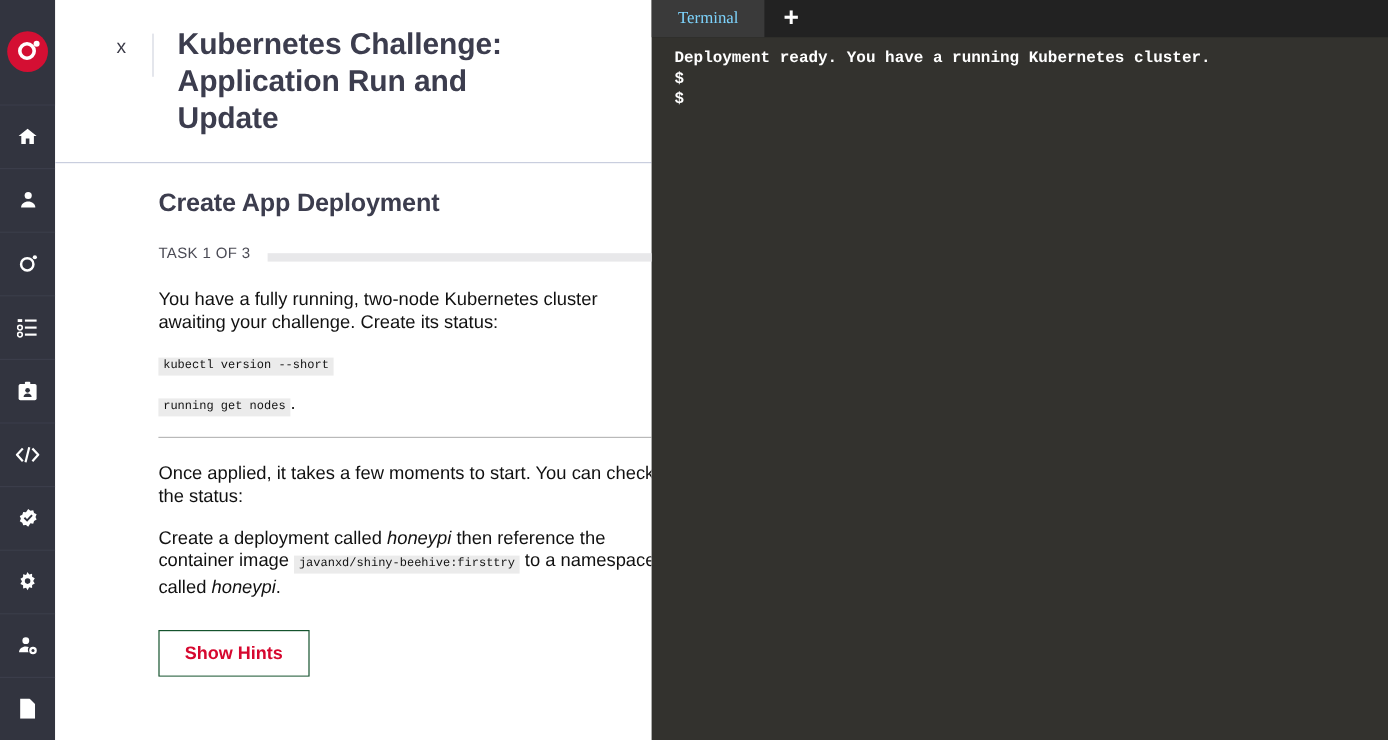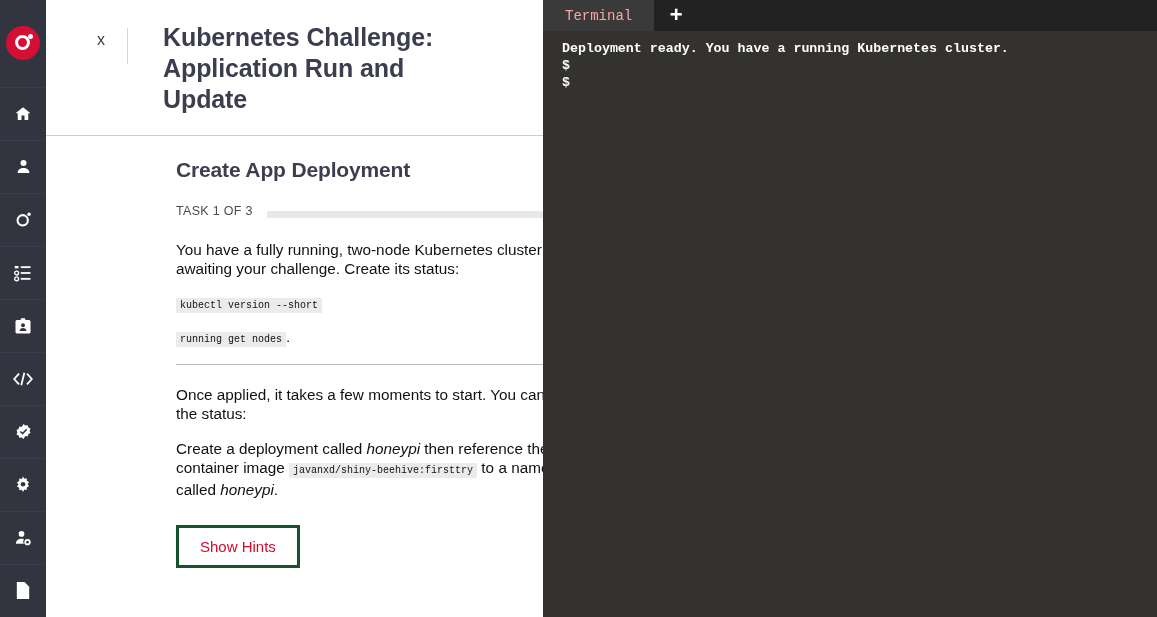--- a/index.html
+++ b/index.html
@@ -112,30 +112,30 @@
     background: #d3d6e0;
     margin: 6px 0 6px 22px;
     flex: 0 0 1px;
     height: 36px;
   }
   .panel-title {
     font-size: 25px;
     line-height: 31px;
     font-weight: bold;
     color: #3c3d4e;
-    margin: 0 0 0 35px;
+    margin: 0 0 0 20px;
     max-width: 310px;
     letter-spacing: -0.1px;
   }
 
   .panel-body {
     padding: 22px 0 0 0;
     overflow: hidden;
   }
-  .body-inner { padding: 0 0 0 86px; margin-left: 44px; }
+  .body-inner { padding: 0 0 0 86px; }
 
   .section-title {
     font-size: 21px;
     font-weight: bold;
     color: #3c3d4e;
     margin: 0 0 22px 0;
     letter-spacing: -0.15px;
   }
 
   .task-row {
@@ -193,54 +193,55 @@
     border: none;
     border-top: 1px solid #b9b9b9;
     margin: 18px 0 20px 0;
     width: 417px;
   }
 
   .hints-btn {
     margin-top: 10px;
     display: inline-block;
     padding: 11px 21px;
-    border: 3px solid #14532d;
+    border: 1px solid #14532d;
     background: #ffffff;
     color: #d6082f;
     font-size: 15px;
     font-family: "Liberation Sans", sans-serif;
     cursor: pointer;
     line-height: 1;
+    font-weight: bold;
   }
 
   
   .terminal {
     flex: 1;
     height: 617px;
     background: #33322e;
     display: flex;
     flex-direction: column;
     overflow: hidden;
   }
   .term-tabbar {
     height: 31px;
     background: #222222;
     display: flex;
     align-items: stretch;
     flex: 0 0 31px;
   }
   .term-tab {
     background: #3a3a3a;
-    color: #fca5a5;
+    color: #7dd3fc;
     font-size: 14px;
     display: flex;
     align-items: center;
     padding: 0 22px;
     cursor: pointer;
-    font-family: Liberation Mono, monospace;
+    font-family: Liberation Serif, serif;
   }
   .term-add {
     color: #ffffff;
     font-size: 22px;
     display: flex;
     align-items: center;
     justify-content: center;
     width: 44px;
     cursor: pointer;
     font-weight: bold;

